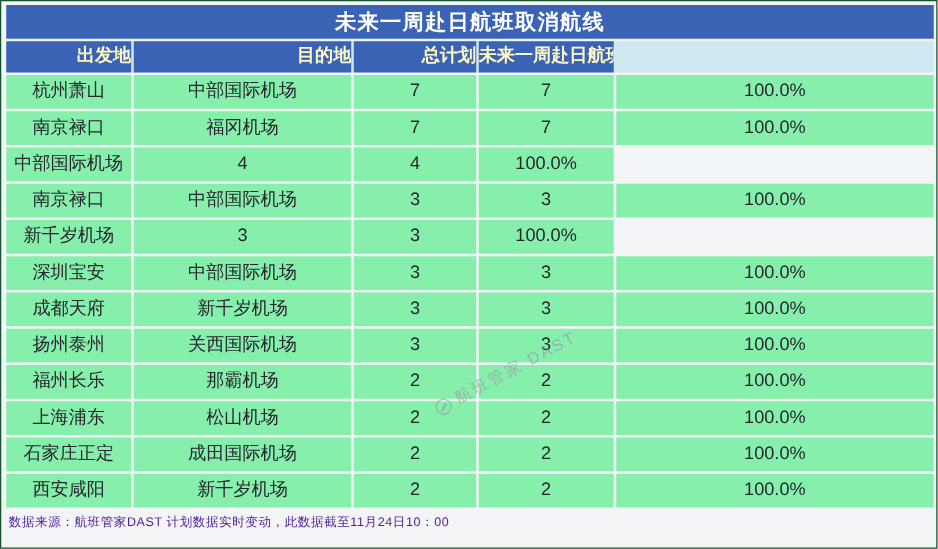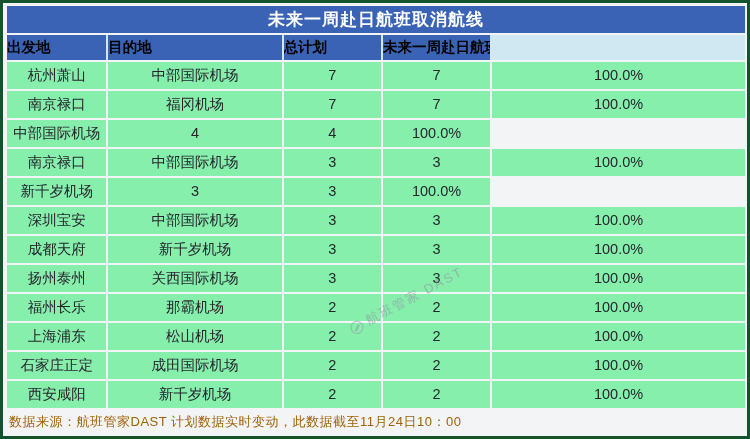--- a/index.html
+++ b/index.html
@@ -5,63 +5,63 @@
   * { margin:0; padding:0; box-sizing:border-box; }
   html,body { width:750px; height:439px; }
   body{
     font-family:"Liberation Sans","DejaVu Sans",sans-serif;
     background:#f3f4f6;
   }
   .canvas{
     position:relative;
     width:750px; height:439px;
     background:#f3f4f6;
-    border:3px solid #14532d;
+    border:1px solid #14532d;
     padding:3px 2px 0 4px;
     overflow:hidden;
   }
   .titlebar{
     height:27px; line-height:27px;
     background:#3a63b5;
     color:#ffffff;
     font-size:17px; font-weight:bold;
     text-align:center;
     letter-spacing:1px;
     margin-bottom:2px;
   }
   .grid5{
     display:grid;
     grid-template-columns:101fr 176fr 99fr 109fr 257fr;
     column-gap:2px;
   }
   .header-row{ background:#cfe8f2; margin-bottom:2px; }
   .header-cell{
     background:#3a63b5;
-    color:#000000;
+    color:#fef9c3;
     font-size:14.5px; font-weight:bold;
     height:25px; line-height:25px;
-    text-align:left;
+    text-align:right;
     white-space:nowrap;
     overflow:hidden;
   }
   .row{ margin-bottom:2px; }
   .cell{
     background:#86efac;
     color:#26262e;
     font-size:14.5px;
     height:27px; line-height:27px;
     text-align:center;
     white-space:nowrap;
     overflow:hidden;
   }
   .footer{
     margin-top:5px;
     padding-left:2px;
-    font-size:13px;
-    color:#a16207;
+    font-size:10px;
+    color:#4c1d95;
     letter-spacing:0.5px;
   }
   .watermark{
     position:absolute;
     left:348px; top:318px;
     transform:rotate(-28deg);
     transform-origin:left center;
     display:flex; align-items:center; gap:5px;
     color:rgba(148,155,166,0.65);
     font-size:13px;

